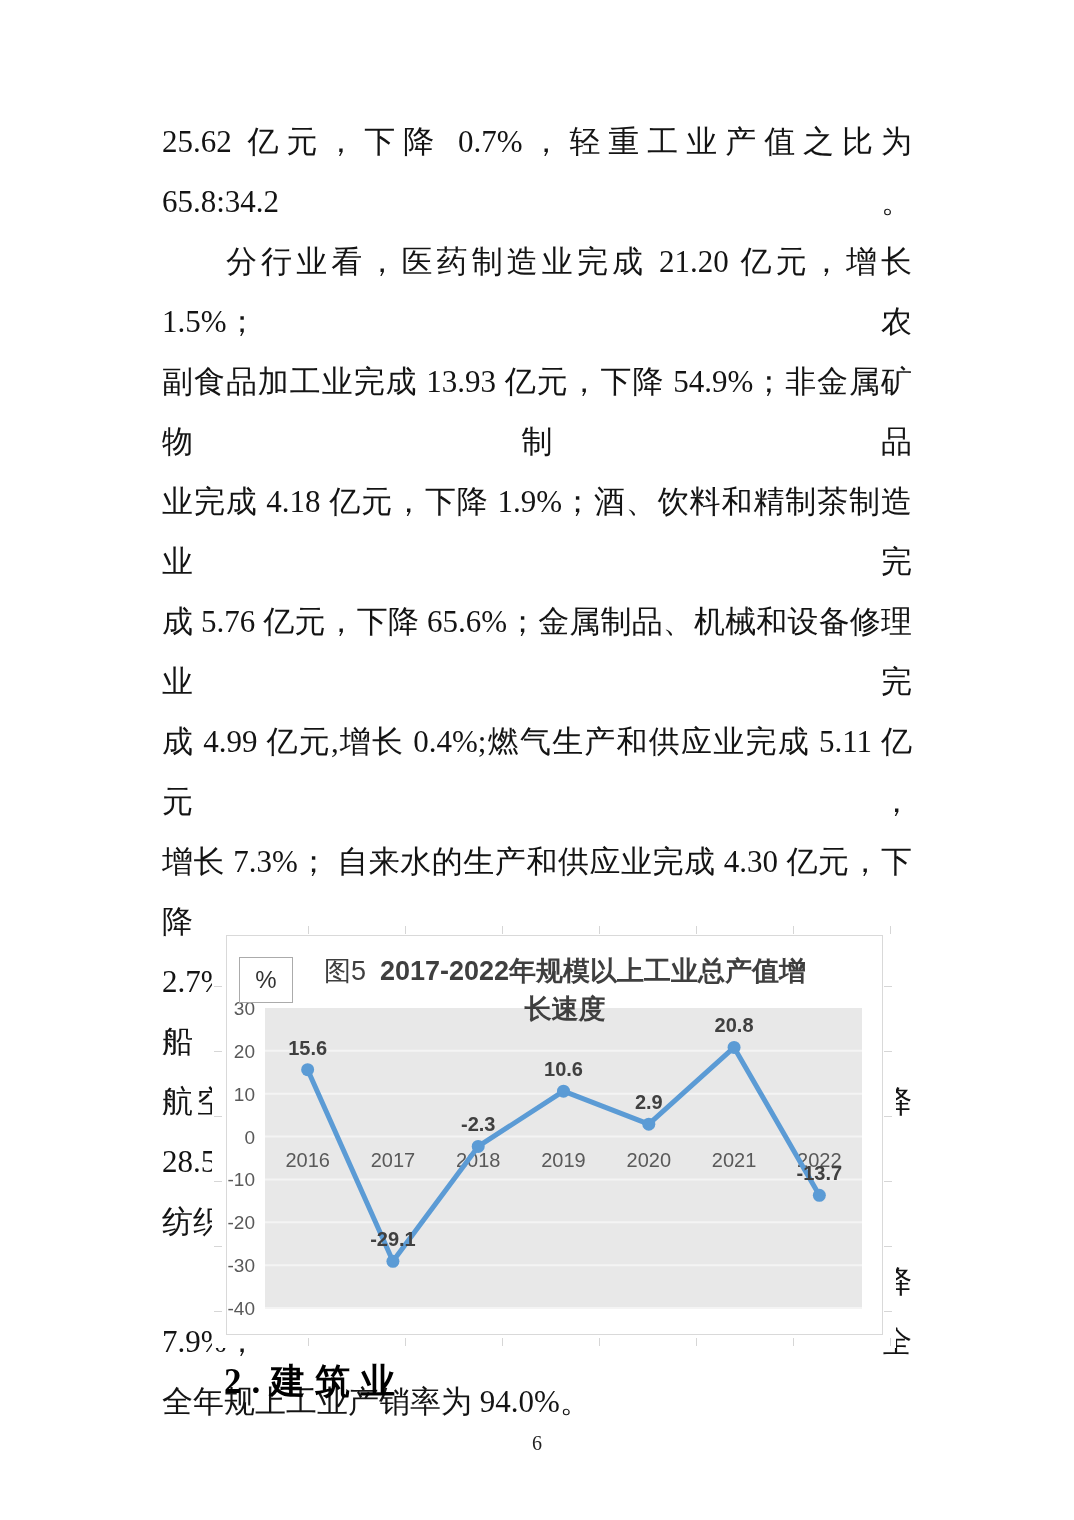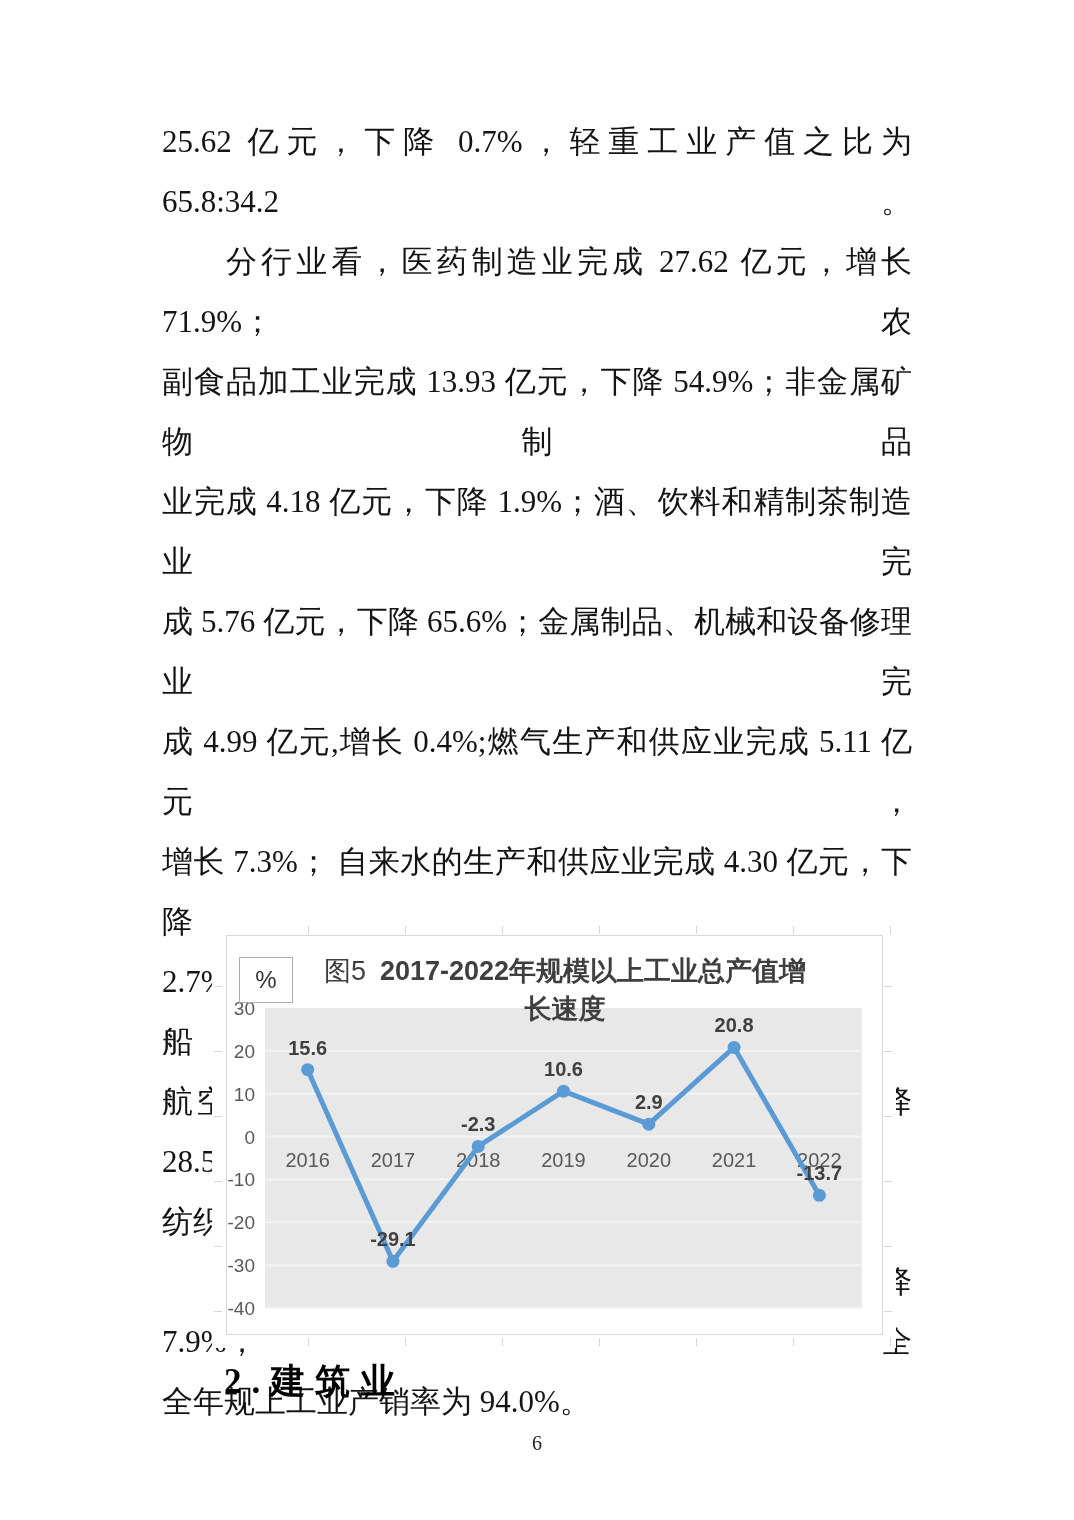--- a/index.html
+++ b/index.html
@@ -61,21 +61,21 @@
     text-align:center;font-size:20px;color:#222222;
   }
 </style>
 </head>
 <body>
 
 <div class="page">
 
   <div class="body-text" id="body-text">
       <div class="tline jfull">25.62 亿元，下降 0.7%，轻重工业产值之比为 65.8:34.2。</div>
-      <div class="tline jfull ind">分行业看，医药制造业完成 27.62 亿元，增长 71.9%；农</div>
+      <div class="tline jfull ind">分行业看，医药制造业完成 21.20 亿元，增长 1.5%；农</div>
       <div class="tline jfull">副食品加工业完成 13.93 亿元，下降 54.9%；非金属矿物制品</div>
       <div class="tline jfull">业完成 4.18 亿元，下降 1.9%；酒、饮料和精制茶制造业完</div>
       <div class="tline jfull">成 5.76 亿元，下降 65.6%；金属制品、机械和设备修理业完</div>
       <div class="tline jfull">成 4.99 亿元,增长 0.4%;燃气生产和供应业完成 5.11 亿元，</div>
       <div class="tline jfull">增长 7.3%； 自来水的生产和供应业完成 4.30 亿元，下降</div>
       <div class="tline jfull">2.7%；食品制造业完成 1.55 亿元，下降 8.7%；铁路、船舶、</div>
       <div class="tline jfull">航空航天和其他运输设备制造业完成0.40亿元,下降28.5%；</div>
       <div class="tline jleft">纺织服装、服饰业完成 0.13 亿元，下降 53.4%。</div>
       <div class="tline jfull ind">2022 年， 全区规模以上工业增加值同比下降 7.9%； 全</div>
       <div class="tline jleft">全年规上工业产销率为 94.0%。</div>

